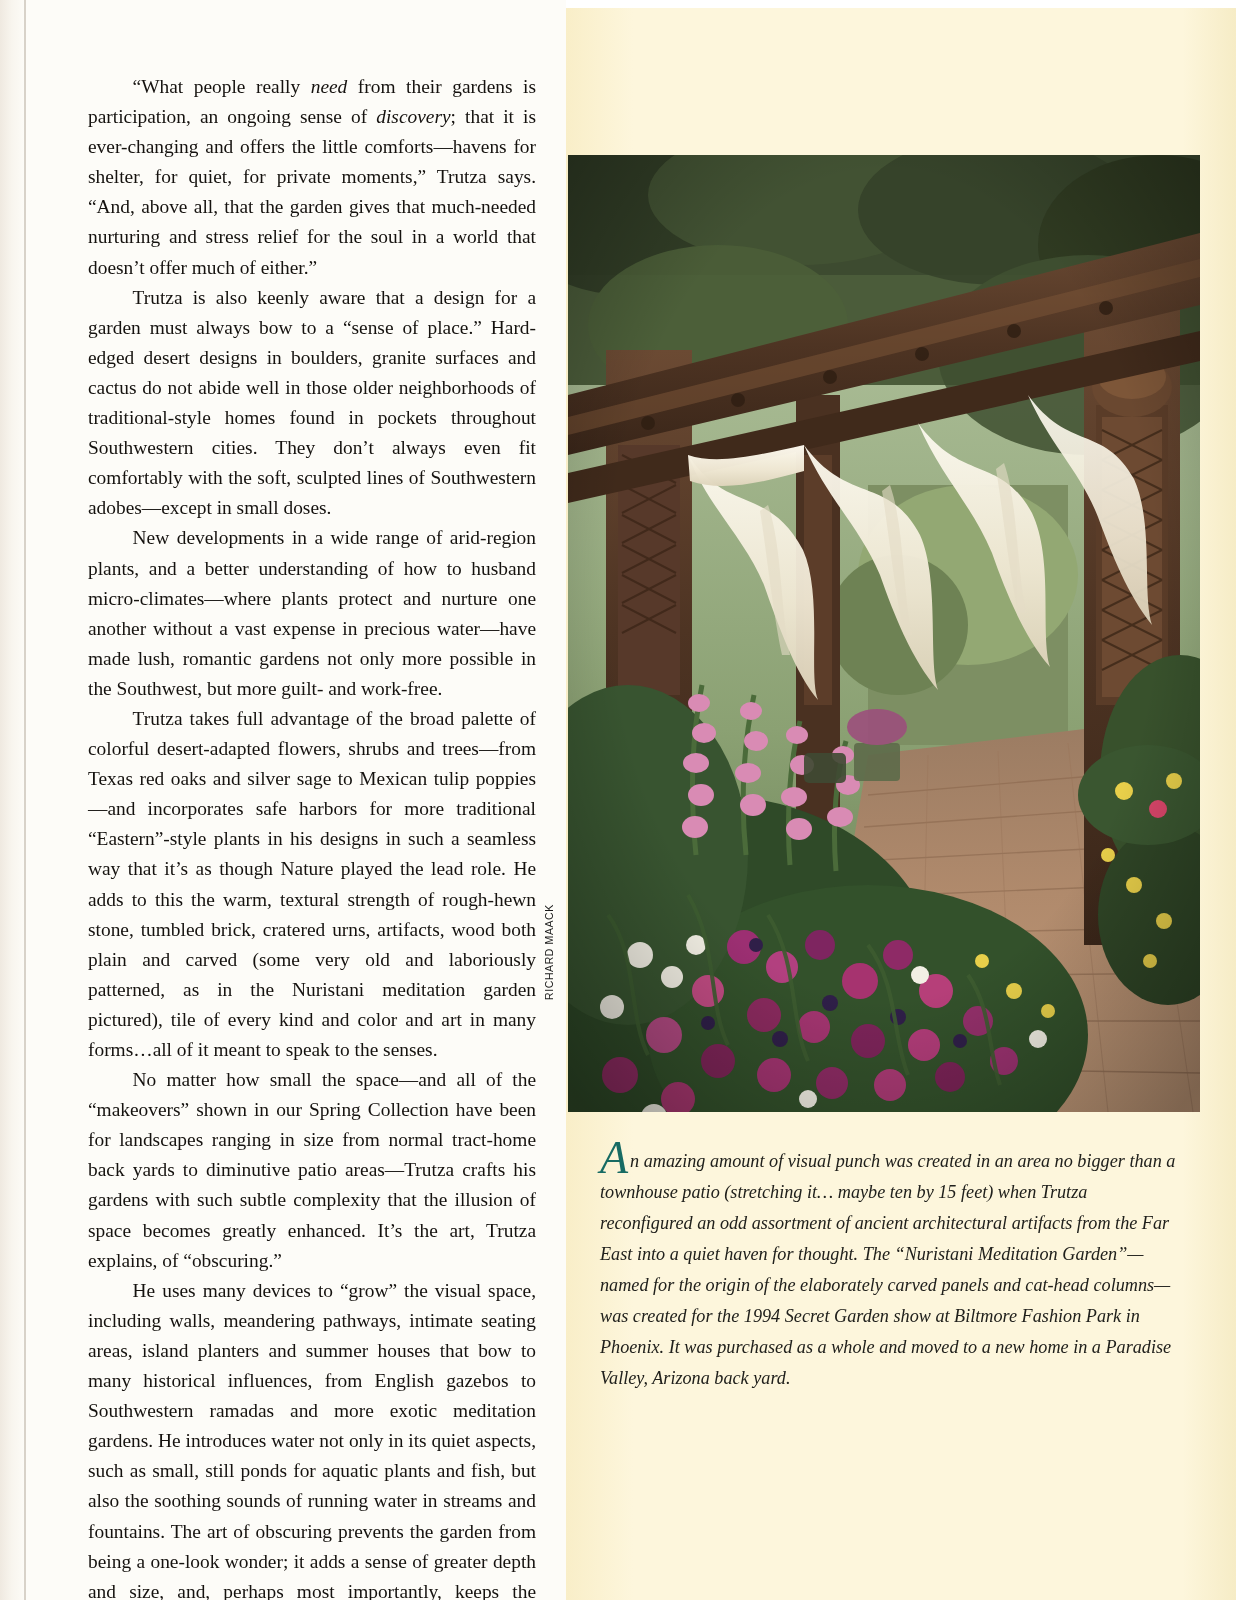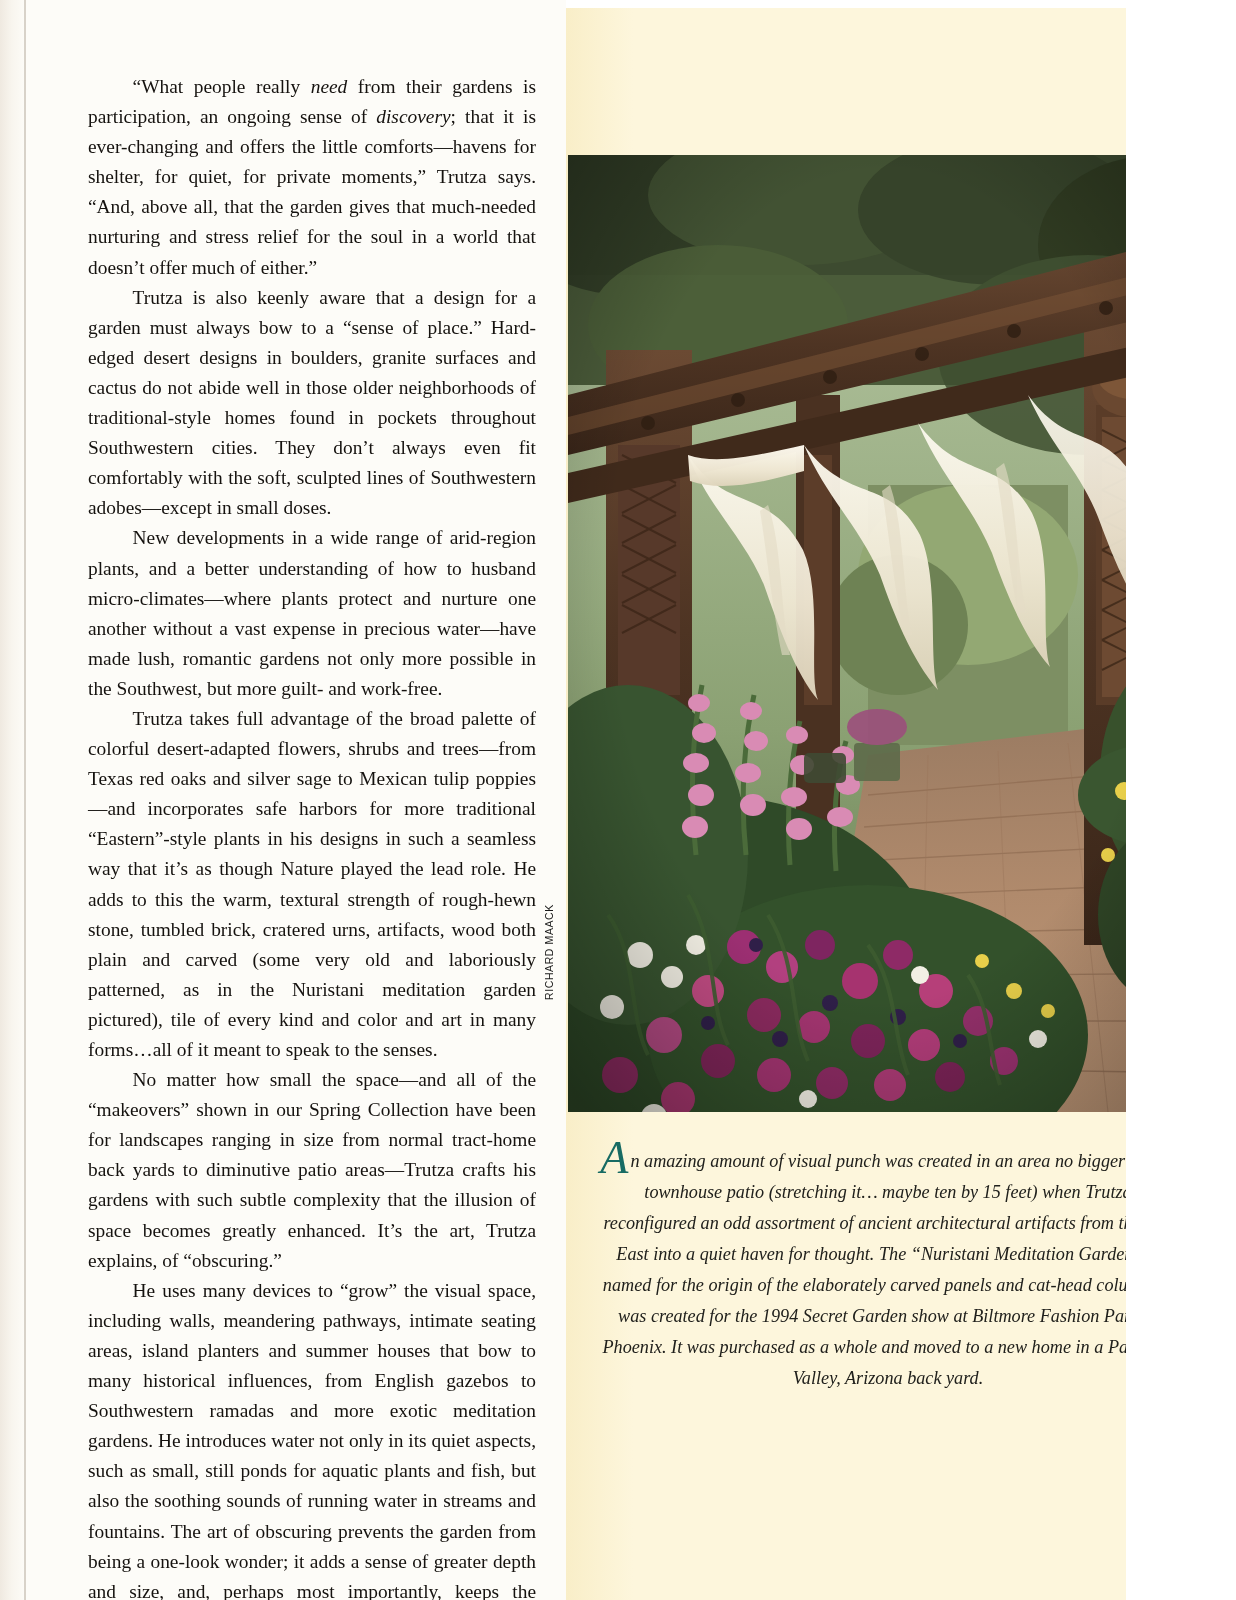--- a/index.html
+++ b/index.html
@@ -2,21 +2,21 @@
 <html><head>
 <meta charset="utf-8">
 <style>
   html, body {
     margin: 0;
     padding: 0;
     background: #ffffff;
   }
   .page {
     position: relative;
-    width: 1126px;
+    width: 1236px;
     height: 1600px;
     overflow: hidden;
     background: #fca5a5;
     font-family: "Liberation Serif", serif;
   }
   
   .left-col {
     position: absolute;
     left: 0;
     top: 0;
@@ -115,21 +115,20 @@
     transform-origin: left top;
     white-space: nowrap;
   }
 
   
   .caption {
     position: absolute;
     left: 600px;
     top: 1140px;
     width: 576px;
-    text-align: center;
     font-family: "Liberation Serif", serif;
     font-style: italic;
     font-size: 18.2px;
     line-height: 31px;
     color: #20201c;
   }
   .dropcap {
     font-size: 46px;
     line-height: 0.8;
     color: #176b63;

